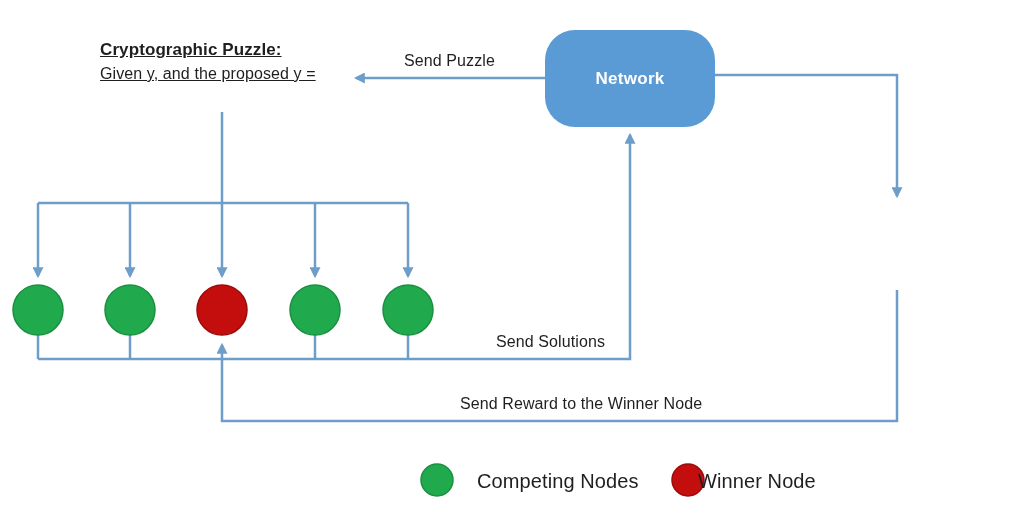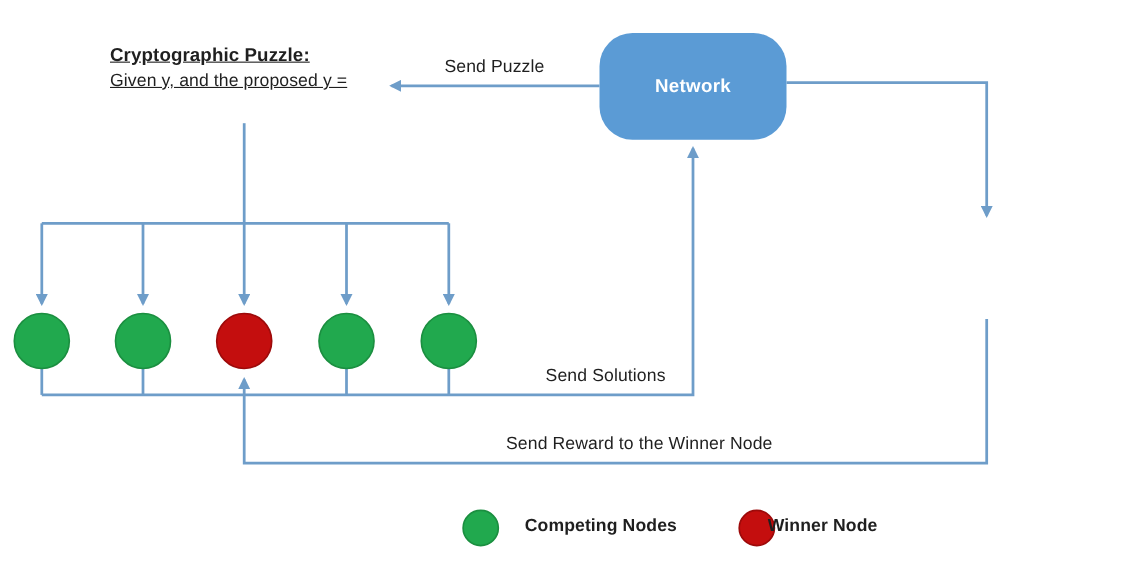--- a/index.html
+++ b/index.html
@@ -57,24 +57,23 @@
     font-size: 16px;
     letter-spacing: 0.1px;
     white-space: nowrap;
   }
   .legend-swatch {
     position: absolute;
     width: 36px; height: 36px;
   }
   .legend-label {
     position: absolute;
-    font-size: 16px;
+    font-size: 20px;
     letter-spacing: 0.1px;
     white-space: nowrap;
-    font-weight: bold;
   }
 </style>
 </head>
 <body>
 
 <div class="canvas">
 
   <svg class="connectors" viewBox="0 0 1027 515" xmlns="http://www.w3.org/2000/svg">
     <defs>
       <marker id="arrow" viewBox="0 0 10 10" refX="8" refY="5" markerWidth="4.4" markerHeight="4.4" orient="auto-start-reverse">

